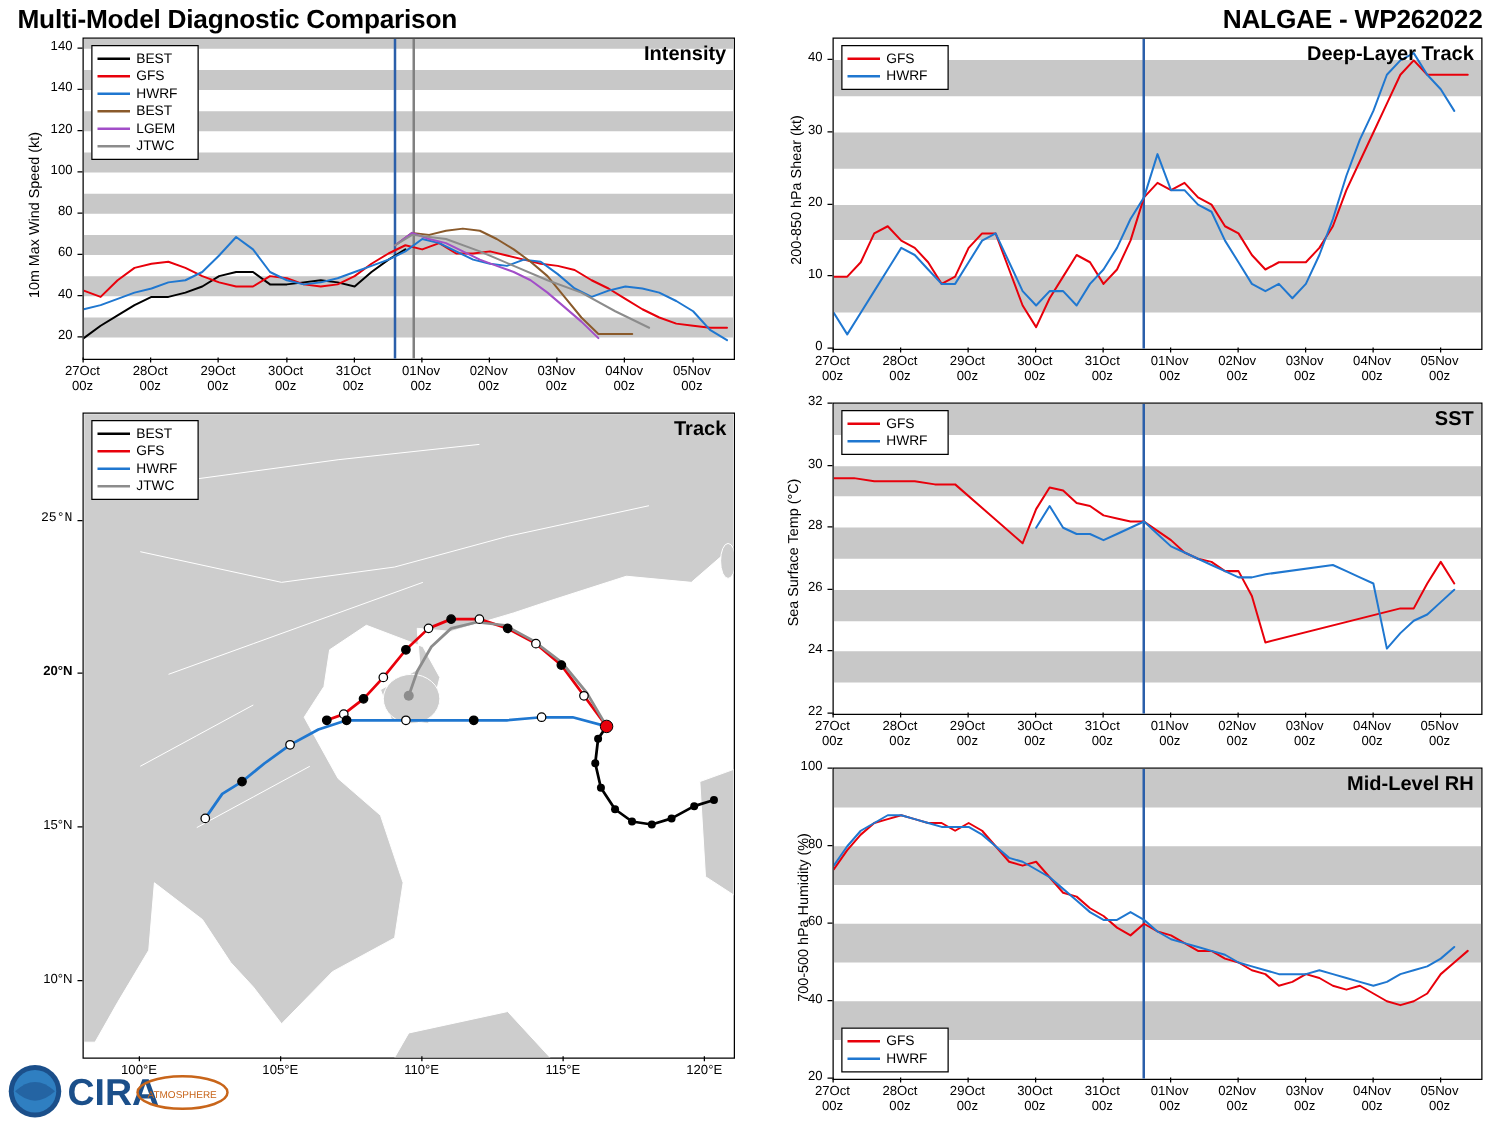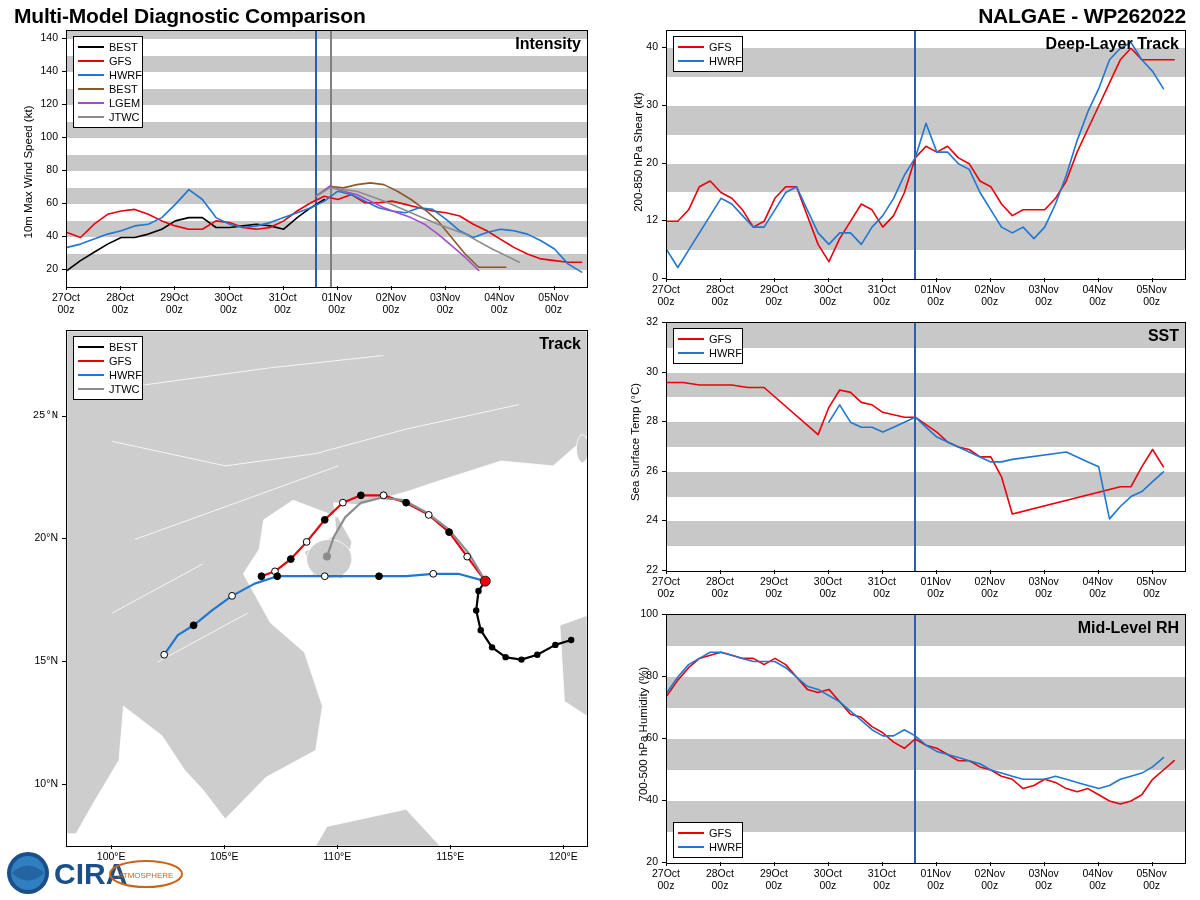--- a/index.html
+++ b/index.html
@@ -12,21 +12,21 @@
   .panel-label{position:absolute;font-size:16px;font-weight:bold;z-index:30;}
   .ylabel{position:absolute;font-size:11.5px;transform-origin:center center;white-space:nowrap;}
   .tick{position:absolute;font-size:10.5px;color:#000;white-space:nowrap;}
   .ticklbl-x{position:absolute;font-size:10.5px;text-align:center;white-space:nowrap;line-height:12px;}
   .tickmark{position:absolute;background:#000;}
   .band{position:absolute;background:#c8c8c8;left:0;right:0;}
   .vline{position:absolute;width:2px;background:#2b5faa;top:0;bottom:0;}
   .vline-gray{position:absolute;width:2px;background:#808080;top:0;bottom:0;}
   svg{display:block;}
 
-  .legend{position:absolute;border:1px solid #000;background:#fff;z-index:40;padding:3px 0 3px 4px;}
+  .legend{position:absolute;border:1px solid #000;background:#fff;z-index:40;padding:3px 16px 3px 4px;}
   .legend-row{display:flex;align-items:center;height:14px;}
   .legend-line{width:26px;height:0;border-top:2px solid #000;margin-right:5px;}
   .legend-text{font-size:11px;line-height:12px;}
   .cira-logo{position:absolute;left:6px;bottom:4px;width:210px;height:46px;}
 </style>
 </head>
 <body>
 
 <div class="title-main">Multi-Model Diagnostic Comparison</div>
 <div class="title-right">NALGAE - WP262022</div>
@@ -216,21 +216,21 @@
         <div class="legend-row">
           <div class="legend-line" style="border-top-color: rgb(140, 140, 140);"></div>
           <div class="legend-text">JTWC</div>
         </div>
       </div>
     </div>
 <div class="tick" style="left: 58px; top: 446.69px; transform: translateX(-100%);">10°N</div>
     <div class="tickmark" style="left: 62px; top: 453.69px; width: 4px; height: 1px;"></div>
     <div class="tick" style="left: 58px; top: 324.071px; transform: translateX(-100%);">15°N</div>
     <div class="tickmark" style="left: 62px; top: 331.071px; width: 4px; height: 1px;"></div>
-    <div class="tick" style="left: 58px; top: 201.452px; transform: translateX(-100%);">20°N</div>
+    <div class="tick" style="left: 58px; top: 201.452px; transform: translateX(-100%); font-weight: bold;">20°N</div>
     <div class="tickmark" style="left: 62px; top: 208.452px; width: 4px; height: 1px;"></div>
     <div class="tick" style="left: 58px; top: 78.8333px; transform: translateX(-100%); font-family: Liberation Mono, monospace;">25°N</div>
     <div class="tickmark" style="left: 62px; top: 85.8333px; width: 4px; height: 1px;"></div>
     <div class="ticklbl-x" style="left: 86.2174px; top: 520px; width: 50px;">100°E</div>
     <div class="tickmark" style="left: 111.217px; top: 515px; width: 1px; height: 4px;"></div>
     <div class="ticklbl-x" style="left: 199.261px; top: 520px; width: 50px;">105°E</div>
     <div class="tickmark" style="left: 224.261px; top: 515px; width: 1px; height: 4px;"></div>
     <div class="ticklbl-x" style="left: 312.304px; top: 520px; width: 50px;">110°E</div>
     <div class="tickmark" style="left: 337.304px; top: 515px; width: 1px; height: 4px;"></div>
     <div class="ticklbl-x" style="left: 425.348px; top: 520px; width: 50px;">115°E</div>
@@ -258,21 +258,21 @@
           <div class="legend-text">GFS</div>
         </div>
         <div class="legend-row">
           <div class="legend-line" style="border-top-color: rgb(31, 119, 208);"></div>
           <div class="legend-text">HWRF</div>
         </div>
       </div>
     </div>
 <div class="tick" style="left: 58px; top: 245px; transform: translateX(-100%);">0</div>
     <div class="tickmark" style="left: 62px; top: 252px; width: 4px; height: 1px;"></div>
-    <div class="tick" style="left: 58px; top: 187.326px; transform: translateX(-100%);">12</div>
+    <div class="tick" style="left: 58px; top: 187.326px; transform: translateX(-100%);">10</div>
     <div class="tickmark" style="left: 62px; top: 194.326px; width: 4px; height: 1px;"></div>
     <div class="tick" style="left: 58px; top: 129.651px; transform: translateX(-100%);">20</div>
     <div class="tickmark" style="left: 62px; top: 136.651px; width: 4px; height: 1px;"></div>
     <div class="tick" style="left: 58px; top: 71.9767px; transform: translateX(-100%);">30</div>
     <div class="tickmark" style="left: 62px; top: 78.9767px; width: 4px; height: 1px;"></div>
     <div class="tick" style="left: 58px; top: 14.3023px; transform: translateX(-100%);">40</div>
     <div class="tickmark" style="left: 62px; top: 21.3023px; width: 4px; height: 1px;"></div>
     <div class="ticklbl-x" style="left: 41px; top: 257px; width: 50px;">
       <div>27Oct</div>
       <div>00z</div>

